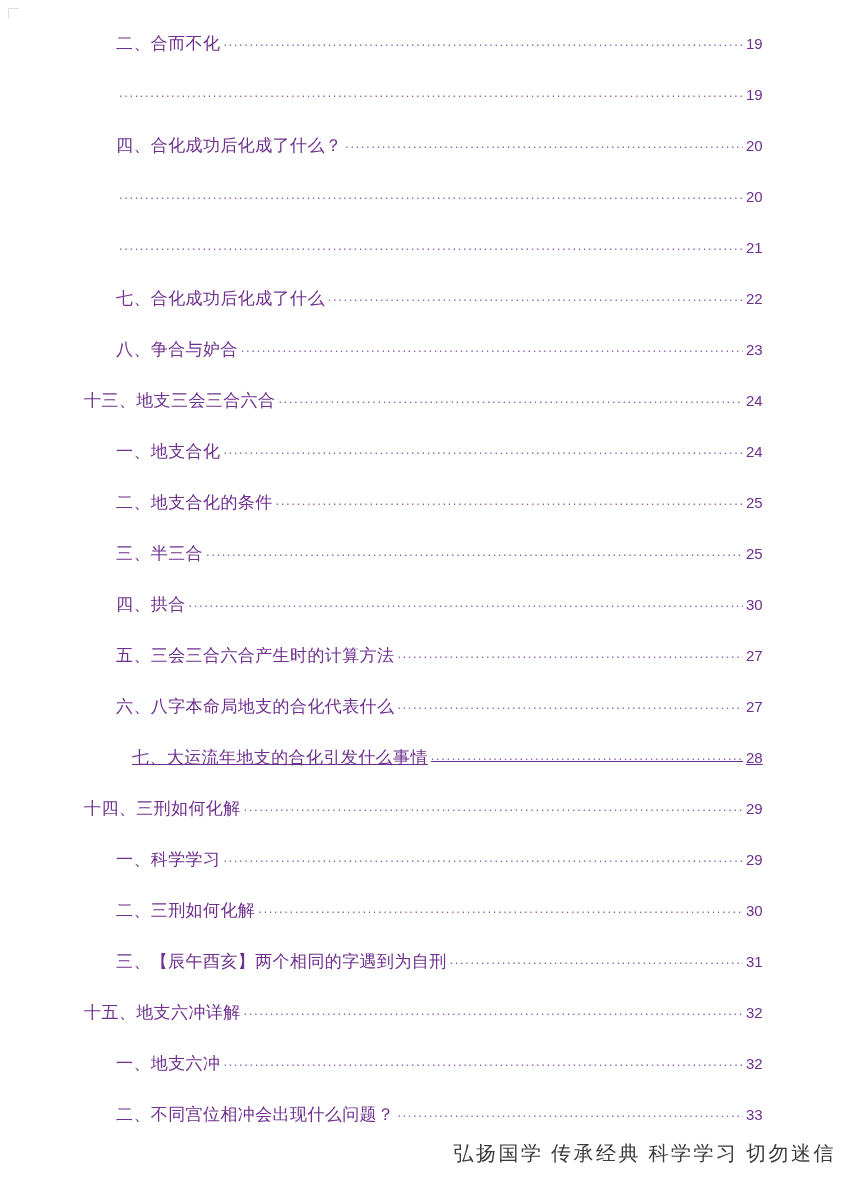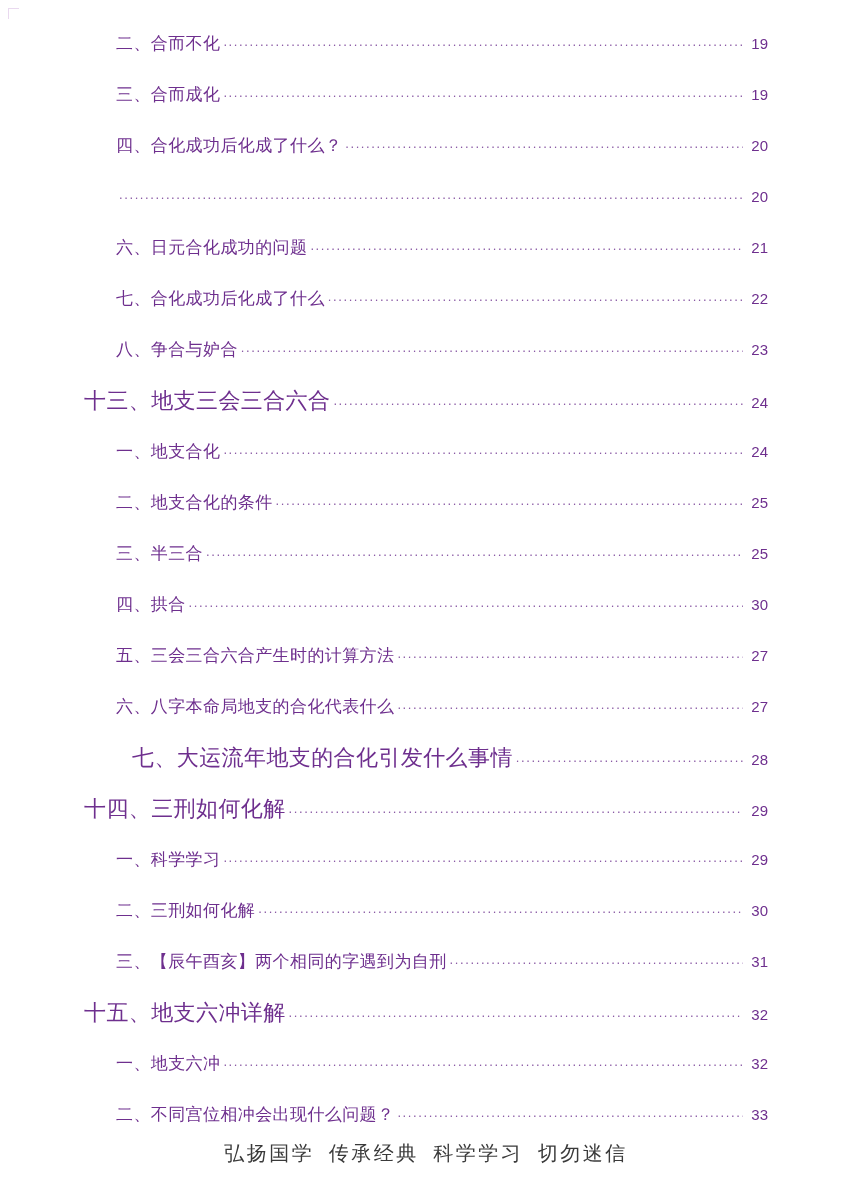--- a/index.html
+++ b/index.html
@@ -29,21 +29,21 @@
     display: flex;
     align-items: baseline;
     width: 100%;
     box-sizing: border-box;
     height: 51px;
     line-height: 51px;
     white-space: nowrap;
   }
   .toc-entry .title {
     flex: 0 0 auto;
-    font-size: 22px;
+    font-size: 17px;
     letter-spacing: 0.4px;
     color: #6e2f8e;
   }
   .toc-entry.level1 .title {
     font-size: 17px;
     color: #6e2f8e;
   }
   .toc-entry .leader {
     flex: 1 1 auto;
     overflow: hidden;
@@ -57,33 +57,33 @@
   .toc-entry .leader::after {
     content: "............................................................................................................................................................";
     display: block;
     white-space: nowrap;
   }
   .toc-entry .pagenum {
     flex: 0 0 auto;
     font-size: 15px;
     color: #6e2f8e;
     min-width: 22px;
-    text-align: right;
+    text-align: left;
   }
   .indent-0 { padding-left: 0px; }
   .indent-1 { padding-left: 32px; }
-  .indent-2 { padding-left: 48px; }
+  .indent-2 { padding-left: 48px; text-decoration: underline; }
 
   .footer {
     position: absolute;
     left: 0;
-    right: 0;
+    right: 16px;
     bottom: 22px;
-    text-align: center;
-    font-family: Liberation Mono, monospace;
+    text-align: right;
+    font-family: Liberation Serif, serif;
     font-size: 20px;
     letter-spacing: 2.5px;
     color: #3a3a3a;
   }
   .corner-mark {
     position: absolute;
     left: 8px;
     top: 8px;
     width: 10px;
     height: 10px;
@@ -97,35 +97,33 @@
 <div class="page">
   <div class="corner-mark"></div>
 
   <div class="toc" id="toc-list">
       <div class="toc-entry level1 indent-1">
         <span class="title">二、合而不化</span>
         <span class="leader"></span>
         <span class="pagenum">19</span>
       </div>
       <div class="toc-entry level1 indent-1">
-        <span class="title">三、合而成化</span>
         <span class="leader"></span>
         <span class="pagenum">19</span>
       </div>
       <div class="toc-entry level1 indent-1">
         <span class="title">四、合化成功后化成了什么？</span>
         <span class="leader"></span>
         <span class="pagenum">20</span>
       </div>
       <div class="toc-entry level1 indent-1">
         <span class="leader"></span>
         <span class="pagenum">20</span>
       </div>
       <div class="toc-entry level1 indent-1">
-        <span class="title">六、日元合化成功的问题</span>
         <span class="leader"></span>
         <span class="pagenum">21</span>
       </div>
       <div class="toc-entry level1 indent-1">
         <span class="title">七、合化成功后化成了什么</span>
         <span class="leader"></span>
         <span class="pagenum">22</span>
       </div>
       <div class="toc-entry level1 indent-1">
         <span class="title">八、争合与妒合</span>

